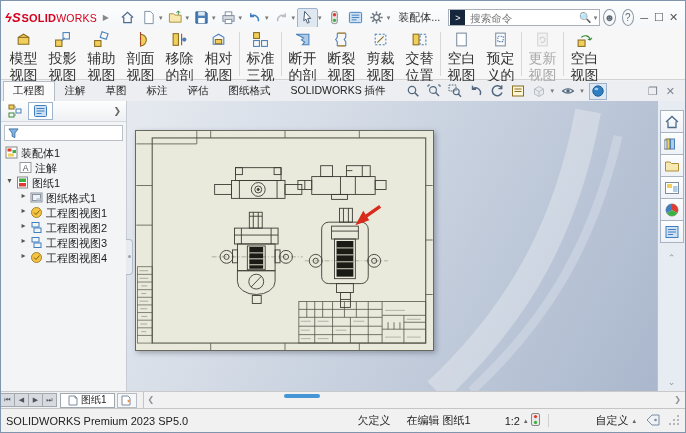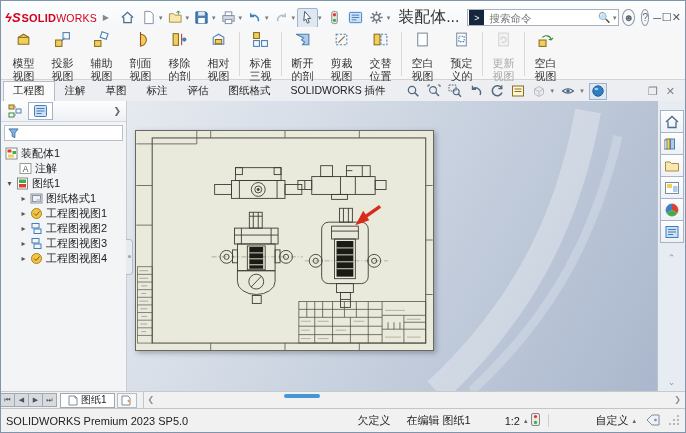--- a/index.html
+++ b/index.html
@@ -11,36 +11,36 @@
     display:flex;align-items:center;padding:0 4px;border-bottom:1px solid #dde2e8;}
   .brand{display:flex;align-items:center;margin-right:2px;}
   .brand .bmark{color:#d6001c;font-weight:bold;font-style:italic;font-size:13px;margin-right:1px;}
   .brand .bbold{color:#d6001c;font-weight:bold;font-size:11px;letter-spacing:.2px;}
   .brand .blight{color:#d6001c;font-weight:400;font-size:10.5px;letter-spacing:.2px;}
   .menuarrow{font-size:8px;color:#888;margin:0 8px 0 4px;}
   .tbico{height:20px;display:flex;align-items:center;justify-content:center;padding:0 2px;border:1px solid transparent;border-radius:2px;}
   .tbico svg{width:15px;height:15px;}
   .tbico.pressed{background:#dfe7f0;border-color:#9db4cc;}
   .caret{font-size:7px;color:#777;margin:0 2px 0 0;}
-  .doctitle{font-size:16px;color:#333;margin:0 8px 0 6px;white-space:nowrap;}
+  .doctitle{font-size:11px;color:#333;margin:0 8px 0 6px;white-space:nowrap;}
   .searchbox{display:flex;align-items:center;width:152px;height:17px;background:#fff;border:1px solid #a9b0ba;}
   .swsearch{width:15px;height:15px;background:#16273d;color:#fff;font-size:9px;display:flex;align-items:center;justify-content:center;margin:0 3px 0 1px;}
   .searchbox input{flex:1;border:0;outline:0;font-size:10.5px;color:#444;min-width:0;background:transparent;}
   .searchbox .mag{color:#68727e;font-size:10px;margin-right:2px;}
   .winctl{width:22px;height:18px;display:flex;align-items:center;justify-content:center;font-size:11px;color:#555;}
   .circbtn{width:17px;height:17px;border:1px solid #8d97a3;border-radius:50%;display:flex;align-items:center;justify-content:center;font-size:10px;color:#5e6974;margin:0 3px;}
   .spacer{flex:1;}
 
   
   .ribbon{position:absolute;top:26px;left:0;right:0;height:53px;background:#f7f7f7;border-bottom:1px solid #d3d3d3;
     display:flex;align-items:stretch;padding:2px 1px 0 3px;}
   .rbtn{width:39px;display:flex;flex-direction:column;align-items:center;padding-top:2px;cursor:default;}
   .ric{height:18px;display:flex;align-items:center;}
   .ric svg{width:17px;height:17px;}
-  .rlabel{width:29px;font-size:11px;line-height:1.2;color:#333;text-align:center;word-break:break-all;margin-top:9px;}
+  .rlabel{width:29px;font-size:14px;line-height:1.2;color:#333;text-align:center;word-break:break-all;margin-top:2px;}
   .rbtn.disabled .rlabel{color:#a8a8a8;}
   .rbtn.disabled .ric{opacity:.45;filter:grayscale(1);}
   .rsep{width:1px;background:#d8d8d8;margin:3px 1px;}
 
   
   .tabrow{position:absolute;top:80px;left:0;right:0;height:20px;background:#eceef1;display:flex;align-items:flex-end;padding-left:2px;}
   .ctab{font-size:10.5px;color:#222;padding:2px 9px 3px;border:1px solid transparent;border-bottom:none;}
   .ctab.active{background:#fbfbfb;border-color:#b5bcc6;}
   .vtools{display:flex;align-items:center;margin-left:8px;gap:3px;height:100%;}
   .vtool{width:18px;height:17px;display:flex;align-items:center;justify-content:center;}
@@ -54,21 +54,21 @@
   
   .lpanel{width:126px;background:#f3f4f5;border-right:1px solid #c7ccd3;position:relative;z-index:3;}
   .ptabs{display:flex;align-items:center;height:21px;background:linear-gradient(#fefefe,#eef0f3);border-bottom:1px solid #d4d8dd;padding:0 2px;}
   .ptab{width:25px;height:18px;display:flex;align-items:center;justify-content:center;border:1px solid transparent;}
   .ptab.active{background:#fff;border-color:#9db4cc;}
   .ptab svg{width:15px;height:14px;}
   .poverflow{margin-left:auto;color:#666;font-size:9px;padding-right:3px;}
   .filterrow{margin:3px 3px 2px;height:16px;border:1px solid #b9bfc7;background:#fff;display:flex;align-items:center;padding-left:3px;}
   .filterrow svg{width:11px;height:11px;}
   .tree{font-size:11px;color:#1d1d1d;padding-top:3px;}
-  .trow{display:flex;align-items:center;height:15px;white-space:nowrap;}
+  .trow{display:flex;align-items:flex-start;height:15px;white-space:nowrap;}
   .tw{width:13px;font-size:8px;color:#555;text-align:center;flex:none;}
   .tico{width:13px;height:13px;margin-right:3px;flex:none;}
   .tico svg{width:13px;height:13px;}
   .phandle{position:absolute;right:-7px;top:138px;width:7px;height:36px;background:#e8ecf1;border:1px solid #b4bcc8;border-left:none;border-radius:0 4px 4px 0;z-index:5;}
   .phandle::after{content:"";position:absolute;top:15px;left:2px;width:3px;height:3px;border-radius:50%;background:#9aa3af;}
 
   
   .graphics{flex:1;position:relative;overflow:hidden;
     background:linear-gradient(118deg,#e6eaf0 0%,#d6dde7 30%,#bcc7d8 70%,#aab7cc 100%);}
   .swoosh{position:absolute;inset:0;width:100%;height:100%;}
@@ -276,20 +276,29 @@
         <span class="rlabel">标准三视图</span>
       </div>
     <div class="rsep"></div>
     <div class="rbtn">
         <span class="ric">
           <svg viewBox="0 0 16 16">
             <path d="M2,3 H14 V13 H8 L10,10.5 L7,8.5 L9,6.5 L6,5 Z" fill="#aecbe8" stroke="#4a80b8"></path>
           </svg>
         </span>
         <span class="rlabel">断开的剖视图</span>
+      </div>
+    <div class="rbtn">
+        <span class="ric">
+          <svg viewBox="0 0 16 16">
+            <path d="M4,2 H12 M4,14 H12" stroke="#8a6d1f" fill="none"></path>
+            <path d="M4,2 V6 L2.5,8 L4,10 V14 M12,2 V6 L10.5,8 L12,10 V14" fill="none" stroke="#4a80b8"></path>
+          </svg>
+        </span>
+        <span class="rlabel">断裂视图</span>
       </div>
     <div class="rbtn">
         <span class="ric">
           <svg viewBox="0 0 16 16">
             <rect x="3" y="3" width="10" height="10" fill="none" stroke="#4a80b8" stroke-dasharray="2,1.5"></rect>
             <path d="M5,11 L11,5" stroke="#8a6d1f"></path>
           </svg>
         </span>
         <span class="rlabel">剪裁视图</span>
       </div>

